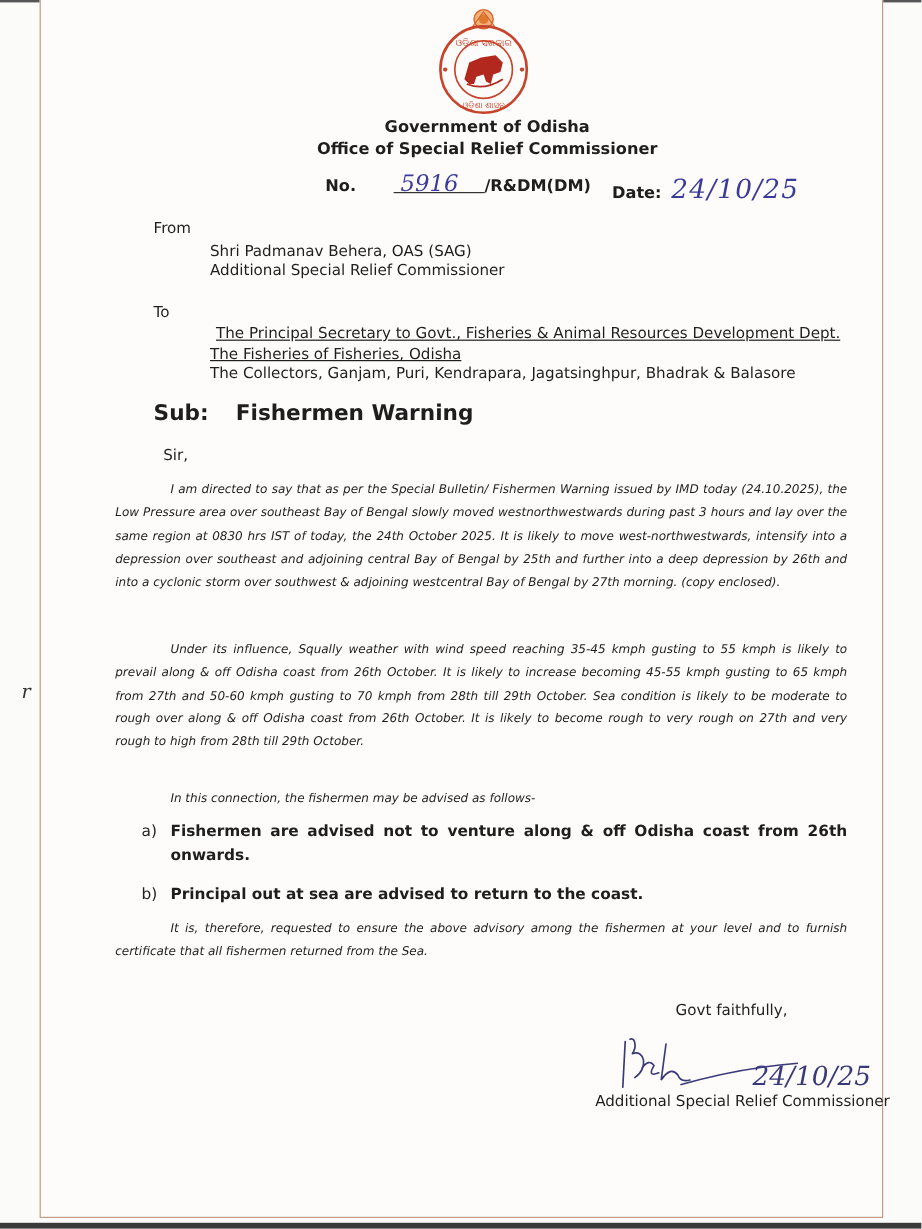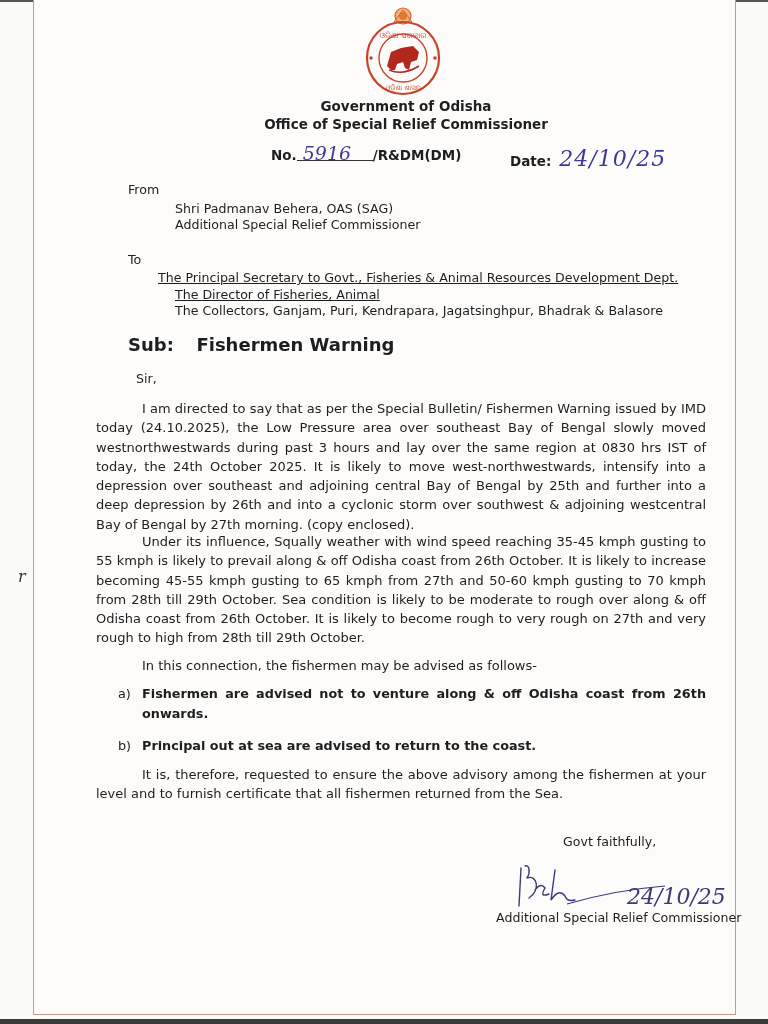--- a/index.html
+++ b/index.html
@@ -13,26 +13,26 @@
   .bottom-strip { position:absolute; left:0; bottom:0; width:768px; height:5px; background:#3a3a3a; }
   .page-border {
     position:absolute; left:33px; top:-2px; width:703px; height:1017px;
     border:1.5px solid #c49a86; box-sizing:border-box; background:#fdfcfb;
   }
   .emblem { position:absolute; left:361px; top:4px; width:84px; height:92px; }
   .hdr { position:absolute; left:0; width:768px; text-align:center; font-weight:bold; font-size:13.5px; }
   .gov { top:98px; left:22px; }
   .office { top:116px; left:22px; }
   .refline { position:absolute; top:146px; left:271px; font-size:13.5px; font-weight:bold; white-space:nowrap; }
-  .refline .no-val { display:inline-block; width:70px; border-bottom:1px solid #333; font-family:"DejaVu Serif", serif; font-style:italic; font-weight:normal; color:#3a3a9a; font-size:19px; line-height:14px; text-align:left; padding-left:6px; }
+  .refline .no-val { display:inline-block; width:70px; border-bottom:1px solid #333; font-family:"DejaVu Serif", serif; font-style:italic; font-weight:normal; color:#3a3a9a; font-size:19px; line-height:14px; text-align:left; padding-left:6px;margin-left:31px; }
   .dateline { position:absolute; top:146px; left:510px; font-size:13.5px; font-weight:bold; white-space:nowrap; }
   .dateline .date-val { font-family:"DejaVu Serif", serif; font-style:italic; font-weight:normal; color:#3a3a9a; font-size:22px; margin-left:8px; letter-spacing:1px; }
   .txt { position:absolute; font-size:12.6px; line-height:19px; white-space:nowrap;margin-left:32px; }
   .u { text-decoration:underline; }
-  .para { position:absolute; left:96px; width:610px; font-size:13px; line-height:19.3px; text-align:justify; }
+  .para { position:absolute; left:96px; width:610px; font-size:10px; line-height:19.3px; text-align:justify;font-style:italic; }
   .para .ind { display:inline-block; width:46px; }
   .b { font-weight:bold; }
   .list-item { position:absolute; left:118px; width:588px; font-size:12.8px; line-height:20px; }
   .list-item .lbl { position:absolute; left:0; top:0; font-weight:normal; }
   .list-item .body { display:block; margin-left:24px; font-weight:bold; text-align:justify; }
   .margin-mark { position:absolute; left:18px; top:567px; font-family:"DejaVu Serif", serif; font-style:italic; font-size:16px; color:#333; }
   .signature { position:absolute; left:515px; top:860px; }
 </style>
 </head>
 <body>
@@ -64,22 +64,22 @@
 </div>
 <div class="dateline">
   <span>Date:</span><span class="date-val">24/10/25</span>
 </div>
 
 <div class="txt" style="left:96px; top:180px;">From</div>
 <div class="txt" style="left:143px; top:199px;">Shri Padmanav Behera, OAS (SAG)</div>
 <div class="txt" style="left:143px; top:215px;">Additional Special Relief Commissioner</div>
 
 <div class="txt" style="left:96px; top:250px;">To</div>
-<div class="txt u" style="left:126px; top:268px;">The Principal Secretary to Govt., Fisheries &amp; Animal Resources Development Dept.</div>
-<div class="txt u" style="left:143px; top:285px;">The Director of Fisheries, Animal</div>
+<div class="txt u" style="left:148px; top:268px;">The Principal Secretary to Govt., Fisheries &amp; Animal Resources Development Dept.</div>
+<div class="txt u" style="left:143px; top:285px;">The Fisheries of Fisheries, Odisha</div>
 <div class="txt" style="left:143px; top:301px;">The Collectors, Ganjam, Puri, Kendrapara, Jagatsinghpur, Bhadrak &amp; Balasore</div>
 
 <div class="txt b" style="left:96px; top:335px; font-size:18px;text-align:center;">
   <span>Sub:</span>
   <span style="display:inline-block;width:10px"></span>
   <span>Fishermen Warning</span>
 </div>
 
 <div class="txt" style="left:104px; top:369px;text-align:right;">Sir,</div>
 

